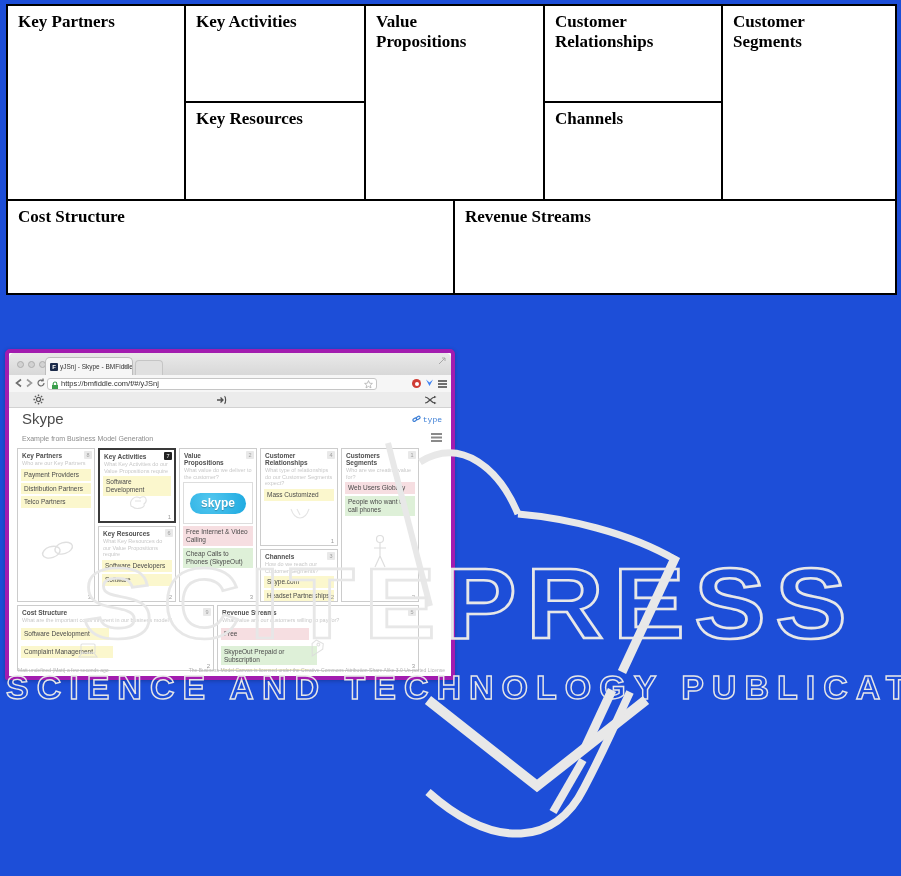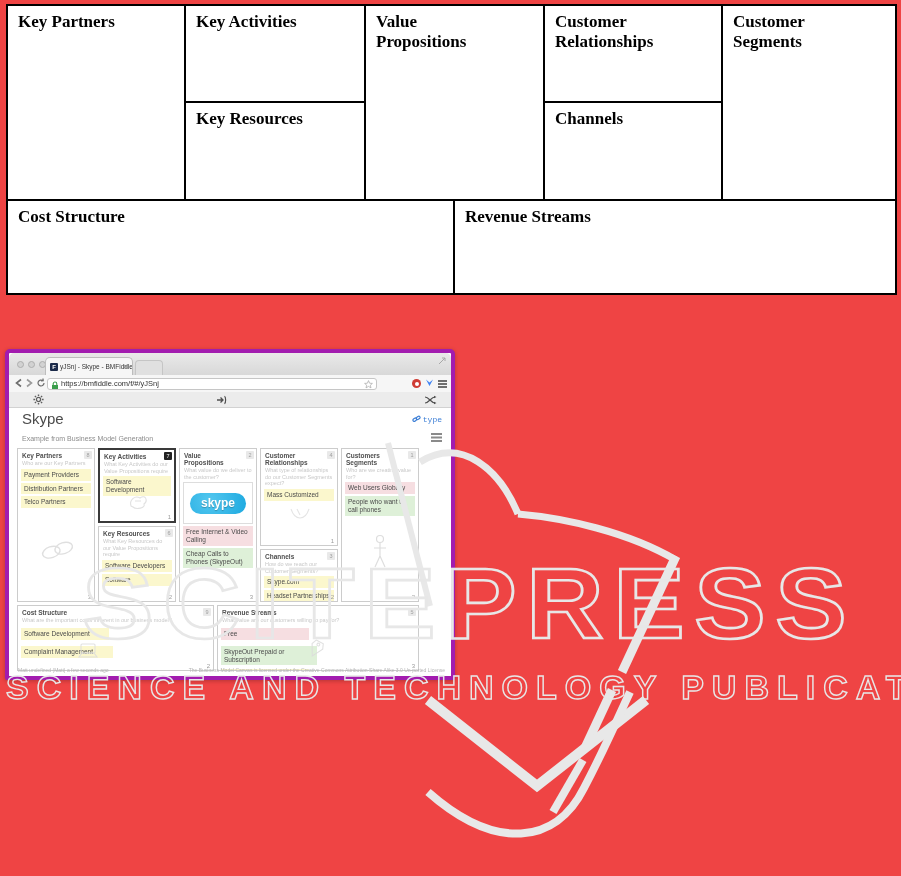--- a/index.html
+++ b/index.html
@@ -1,16 +1,16 @@
 <!DOCTYPE html>
 <html><head>
 <meta charset="utf-8">
 <style>
   html,body{margin:0;padding:0;background:#fff;}
-  #page{position:relative;width:901px;height:876px;background:#ef4444;overflow:hidden;
+  #page{position:relative;width:901px;height:876px;background:#1d4ed8;overflow:hidden;
         font-family:"Liberation Sans",sans-serif;}
 
   
   #bmc{position:absolute;left:6px;top:4px;width:891px;height:291px;
        border:2px solid #000;box-sizing:border-box;
        font-family:"Liberation Serif",serif;}
   .tcell{position:absolute;box-sizing:border-box;background:#fff;}
   .tcell h2{margin:0;padding:6px 10px;font-size:17px;line-height:1.2;font-weight:bold;color:#000;}
   .bR{border-right:2px solid #000;} .bB{border-bottom:2px solid #000;}
 

